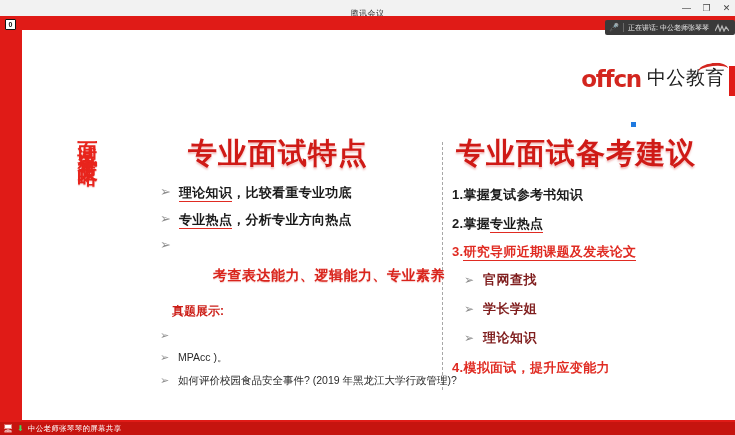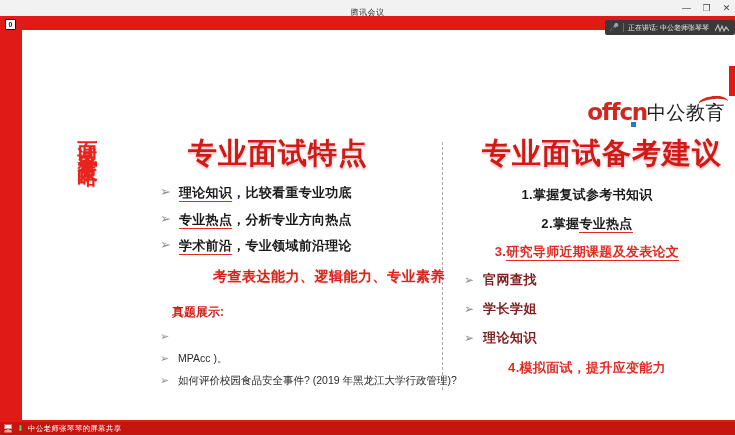--- a/index.html
+++ b/index.html
@@ -9,21 +9,21 @@
     background: #ffffff;
     font-family: "Liberation Sans", "DejaVu Sans", sans-serif;
   }
 
   #app { position: relative; width: 735px; height: 435px; background: #ffffff; }
 
   
   .titlebar {
     position: absolute; top: 0; left: 0; width: 735px; height: 28px;
     background: #f2f2f2;
-    border-bottom: 3px solid #b91c1c;
+    border-bottom: 1px solid #b91c1c;
     display: flex; align-items: center; justify-content: center;
   }
   .titlebar-title {
     font-size: 8px; color: #333; letter-spacing: .5px;
   }
   .win-controls {
     position: absolute; right: 3px; top: 0; height: 16px;
     display: flex; align-items: center; gap: 9px;
   }
   .win-btn {
@@ -66,23 +66,22 @@
   }
   .speaking-toast .mic { color: #e8453c; font-size: 8px; line-height: 1; }
   .speaking-toast .divider {
     width: 1px; height: 9px; background: #6a6a6a;
   }
   .speaking-toast .wave { margin-left: 2px; opacity: .85; }
 
   
   .logo-wrap {
     position: absolute; right: 10px; top: 38px;
-    display: flex; align-items: center; gap: 0;
+    display: flex; align-items: flex-start; gap: 6px;
     z-index: 20;
-    margin-top: 33px;
   }
   .logo-offcn {
     font-size: 23px; font-weight: bold; color: #d3261f;
     letter-spacing: -1.2px; line-height: 1;
     font-family: "DejaVu Sans", sans-serif;
     position: relative;
   }
   .logo-swoosh {
     position: absolute; right: -3px; top: -5px;
     width: 30px; height: 9px;
@@ -129,21 +128,21 @@
   }
 
   .col-title {
     font-size: 29px; font-weight: bold;
     color: #cf1a16;
     letter-spacing: 1px;
     text-shadow: 0 2px 2px rgba(210,30,25,.28);
     white-space: nowrap;
   }
   .col-left .col-title { margin-left: 28px; }
-  .col-right .col-title { margin-left: 4px; text-align: right; }
+  .col-right .col-title { margin-left: 4px; }
 
   
   .b-row {
     display: flex; align-items: flex-start; gap: 9px;
     margin-top: 11px;
   }
   .b-arrow {
     color: #8c8c8c; font-size: 13px; line-height: 1.15;
     flex: 0 0 auto; width: 10px;
     font-family: "DejaVu Sans", sans-serif;
@@ -173,21 +172,21 @@
   .q-row {
     display: flex; align-items: flex-start; gap: 9px;
     margin-top: 9px;
   }
   .q-arrow { color: #8c8c8c; font-size: 11px; line-height: 1.2; width: 9px; flex: 0 0 auto; }
   .q-text  { font-size: 10.5px; color: #2a2a2a; line-height: 1.25; white-space: nowrap; }
 
   
   .n-item {
     font-size: 13px; font-weight: bold; color: #1a1a1a;
-    letter-spacing: .3px; margin-top: 13px; line-height: 1.2; text-align: center;
+    letter-spacing: .3px; margin-top: 13px; line-height: 1.2;
   }
   .n-item.red { color: #e02b22; }
   .n-item .ul-red { border-bottom: 1.5px solid #e02b22; padding-bottom: 1px; }
 
   .r-row {
     display: flex; align-items: center; gap: 9px; margin-top: 11px;
     margin-left: 12px;
   }
   .r-arrow { color: #8c8c8c; font-size: 12px; width: 10px; flex: 0 0 auto; }
   .r-text  { font-size: 13px; font-weight: bold; color: #7f1d1d; letter-spacing: .5px; }
@@ -256,21 +255,20 @@
           <span class="b-text"><span class="ul-red">理论知识</span><span>，比较看重专业功底</span></span>
         </div>
 
         <div class="b-row">
           <span class="b-arrow">➢</span>
           <span class="b-text"><span class="ul-red">专业热点</span><span>，分析专业方向热点</span></span>
         </div>
 
         <div class="b-row">
           <span class="b-arrow">➢</span>
-          <span class="b-text"><span class="ul-red">学术前沿</span><span>，专业领域前沿理论</span></span>
         </div>
 
         <div class="red-line">考查表达能力、逻辑能力、专业素养</div>
 
         <div class="sub-head">真题展示:</div>
 
         <div class="q-row">
           <span class="q-arrow">➢</span>
         </div>
         <div class="q-row">

